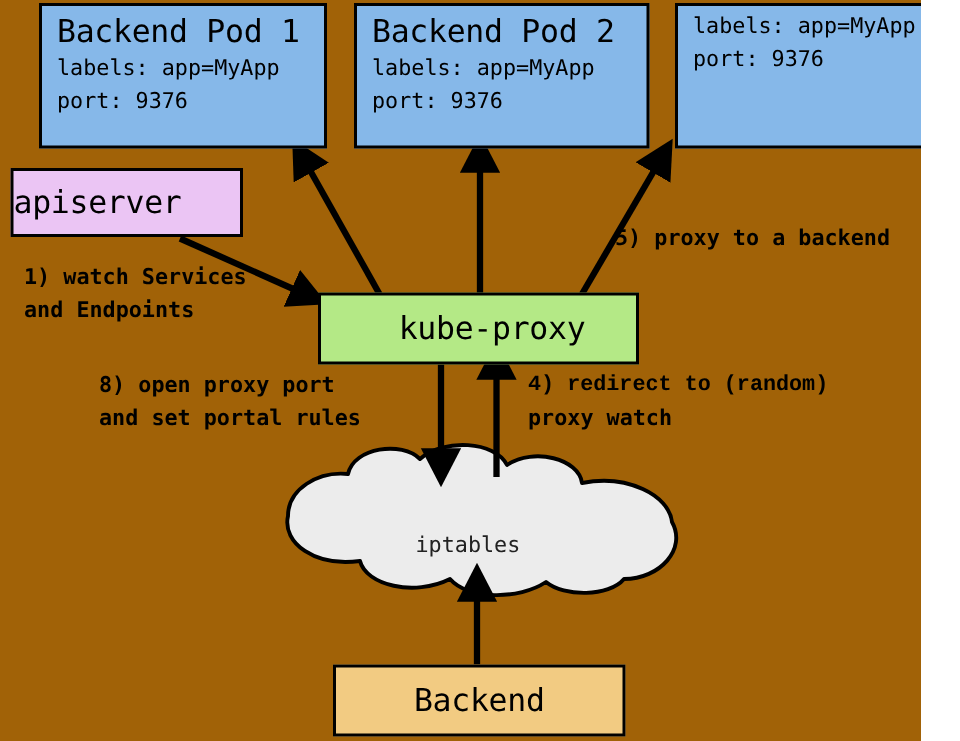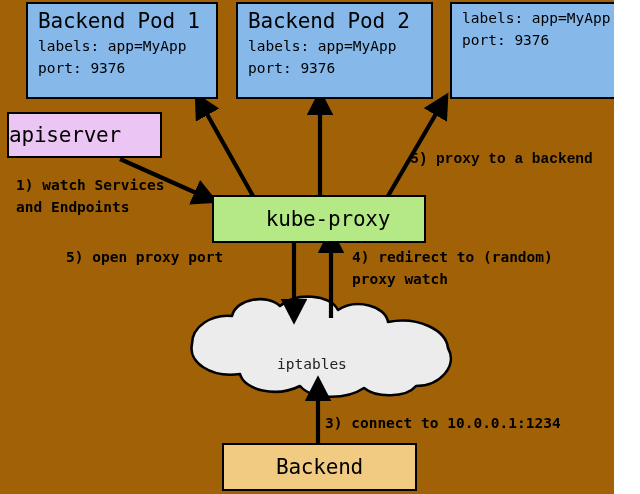--- a/index.html
+++ b/index.html
@@ -164,22 +164,22 @@
 
   <div class="cloud-label" style="left:277px; top:356px;">iptables</div>
 
   <div class="node client" style="left:222px; top:443px; width:195px; height:48px;">
     <div class="client-label">Backend</div>
   </div>
 
   <div class="annot" style="left:16px; top:174px;text-align:right;">1) watch Services</div>
   <div class="annot" style="left:16px; top:196px;">and Endpoints</div>
 
-  <div class="annot" style="left:66px; top:246px;">5) open proxy port</div>
+  <div class="annot" style="left:66px; top:246px;">8) open proxy port</div>
+  <div class="annot" style="left:66px; top:268px;">and set portal rules</div>
 
-  <div class="annot" style="left:325px; top:412px;">3) connect to 10.0.0.1:1234</div>
 
-  <div class="annot" style="left:352px; top:246px;">4) redirect to (random)</div>
+  <div class="annot" style="left:352px; top:246px;font-family:Liberation Mono, monospace;">4) redirect to (random)</div>
   <div class="annot" style="left:352px; top:268px;">proxy watch</div>
 
-  <div class="annot" style="left:410px; top:148px;font-family:Liberation Mono, monospace;">5) proxy to a backend</div>
+  <div class="annot" style="left:410px; top:148px;">5) proxy to a backend</div>
 
 </div>
 
 </body></html>

